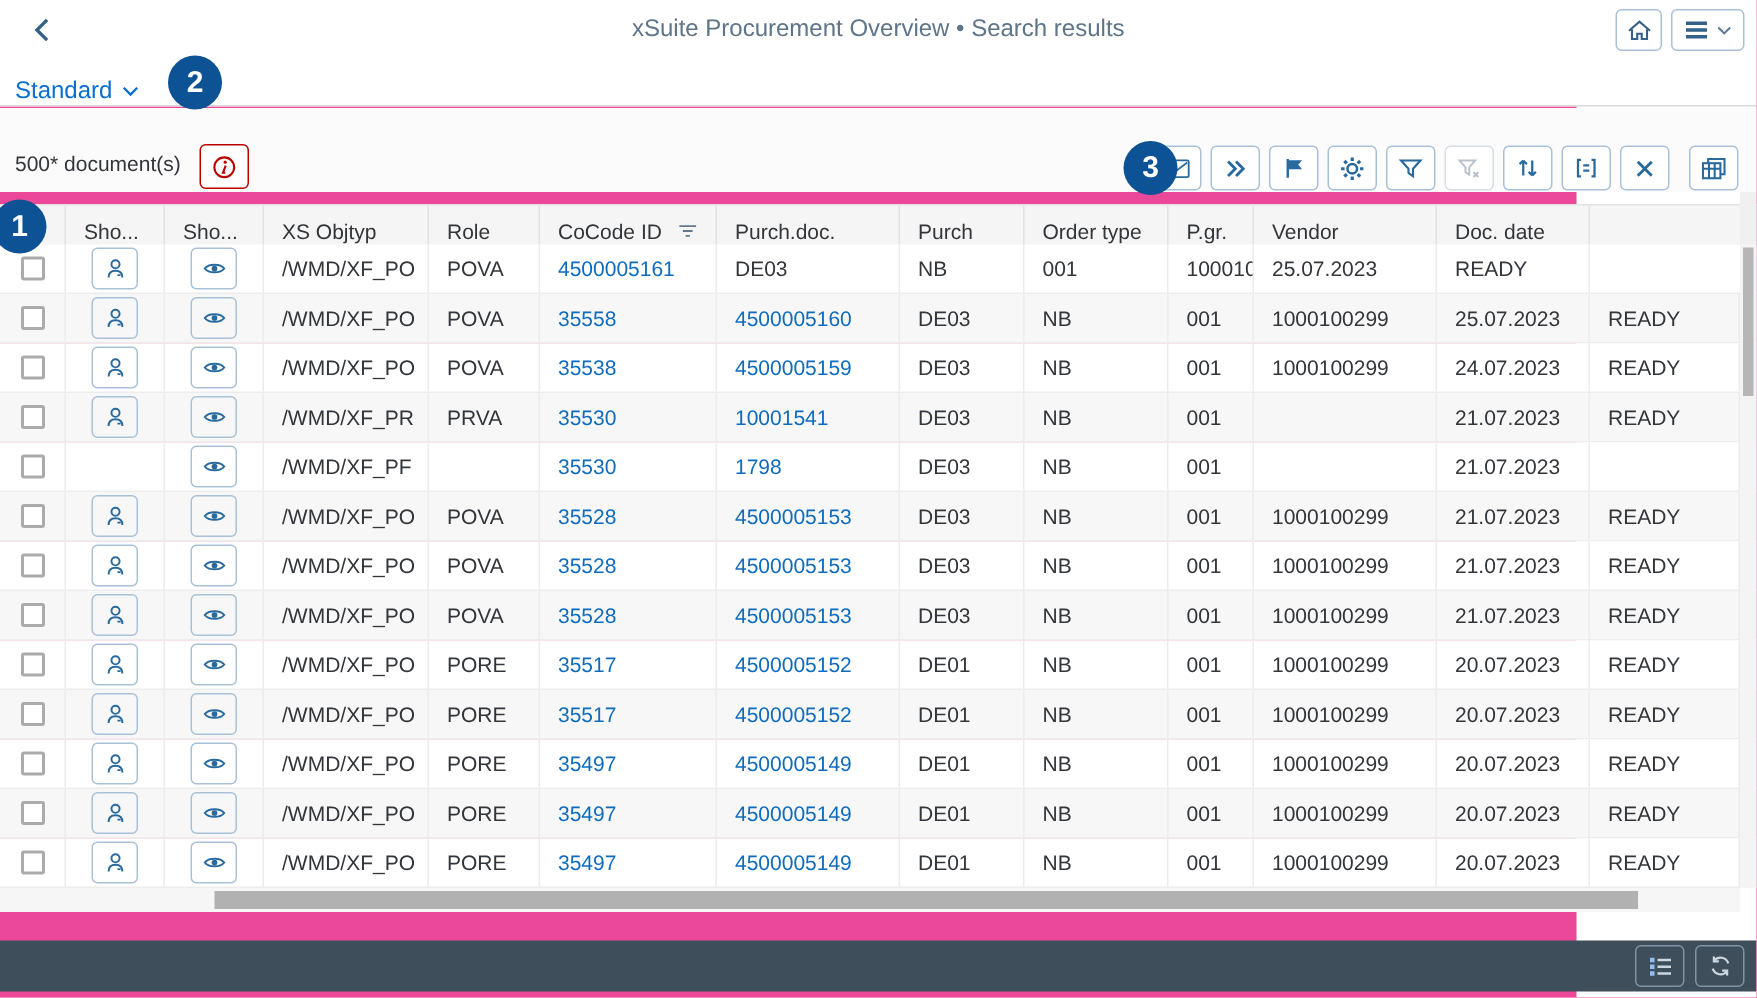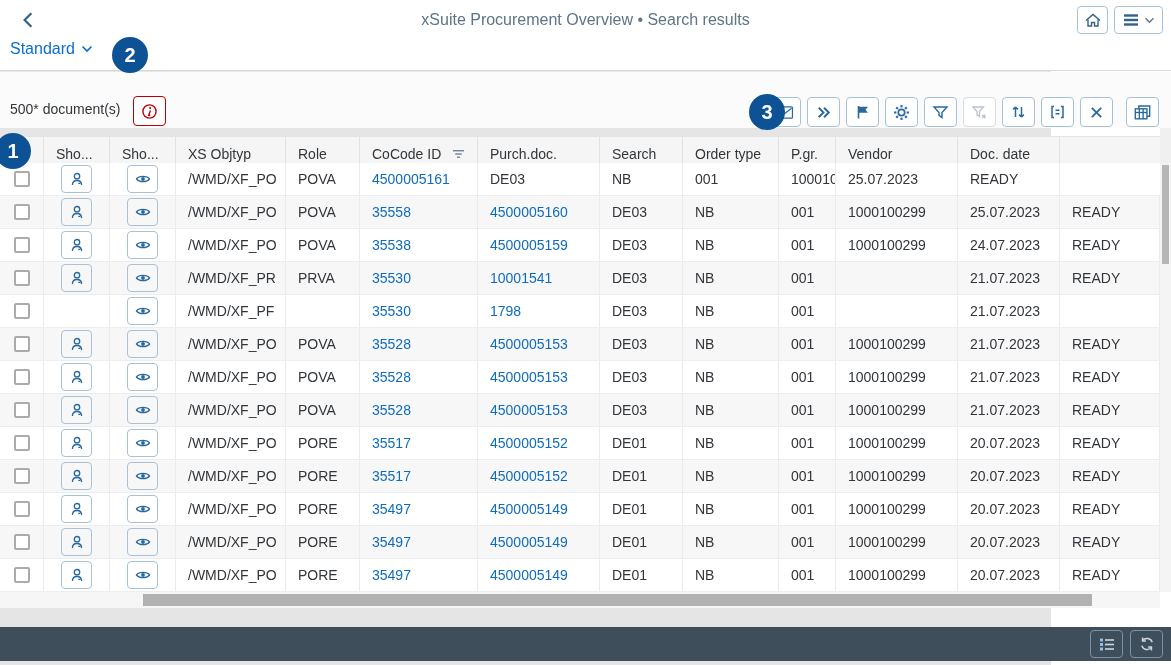--- a/index.html
+++ b/index.html
@@ -2,31 +2,31 @@
 <html style="--accent: #0a6ed1; --badge: #0d5294; --footer-bar: #3e4e5a; --link: #0f6cbd; --danger: #bb0000;"><head>
 <meta charset="utf-8">
 <style>
   :root{
     --accent:#0a6ed1; --badge:#0d5294; --footer-bar:#3e4e5a; --link:#0f6cbd; --danger:#bb0000;
     --icon:#28699e; --btn-border:#a9c1d8;
   }
   *{box-sizing:border-box;margin:0;padding:0}
   html,body{width:1171px;height:665px;overflow:hidden}
   body{font-family:"Liberation Sans",sans-serif;background:#fff;position:relative;color:#32363a}
-  #app{position:absolute;inset:0;width:1051px;height:665px;background:#e5e5e5}
+  #app{position:absolute;inset:0;width:1051px;height:665px;background:#ec4899}
 
   
   .shell-top{position:absolute;left:0;top:0;width:1171px;height:40px;background:#fff;display:flex;align-items:center}
   .back-btn{margin-left:16px;width:24px;height:24px;border:none;background:transparent;color:#346187;cursor:pointer;display:flex;align-items:center;justify-content:center}
   .shell-title{position:absolute;left:50%;top:50%;transform:translate(-50%,-50%);font-size:16px;color:#5e7488;white-space:nowrap}
   .shell-right{position:absolute;right:8px;top:6px;display:flex;gap:6px}
   .shell-btn{height:28px;border:1px solid var(--btn-border);border-radius:4px;background:#fff;color:#346187;display:flex;align-items:center;justify-content:center;cursor:pointer}
   .home-btn{width:31px}
   .menu-btn{width:49px;gap:4px}
-  .shell-variant{position:absolute;left:0;top:40px;width:1171px;height:31px;background:#fff;border-bottom:1px solid #d9d9d9;display:flex;align-items:flex-start}
+  .shell-variant{position:absolute;left:0;top:40px;width:1171px;height:31px;background:#fff;border-bottom:1px solid #d9d9d9;display:flex;align-items:flex-end}
   .variant-link{margin-left:10px;display:flex;align-items:center;gap:6px;color:var(--accent);font-size:16px;cursor:pointer;background:none;border:none;font-family:inherit}
 
   
   .toolbar{position:absolute;left:0;top:72px;width:1171px;height:56px;background:#fbfbfb;display:flex;align-items:flex-end;justify-content:space-between;padding:0 12px 1px 10px}
   .toolbar-left{display:flex;align-items:center;gap:12px;margin-bottom:1px}
   .count-text{font-size:14px;color:#32363a;padding-bottom:4px}
   .tb-btn{width:33px;height:30px;border:1px solid var(--btn-border);border-radius:4px;background:#fff;color:var(--icon);display:flex;align-items:center;justify-content:center;cursor:pointer}
   .tb-btn.danger{border-color:var(--danger);color:var(--danger)}
   .tb-btn.disabled{border-color:#d7dde3;color:#b9c2cb;cursor:default}
   .toolbar-right{display:flex;gap:6px}
@@ -238,21 +238,21 @@
       <span>CoCode ID</span>
       <span class="hdr-filter-icon">
         <svg width="13" height="10" viewBox="0 0 14 10" stroke="currentColor" stroke-width="1.4">
             <line x1="1" y1="1.5" x2="13" y2="1.5"></line>
             <line x1="3.5" y1="5" x2="10.5" y2="5"></line>
             <line x1="5.5" y1="8.5" x2="8.5" y2="8.5"></line>
           </svg>
       </span>
     </div>
     <div class="hcell">Purch.doc.</div>
-    <div class="hcell">Search</div>
+    <div class="hcell">Purch</div>
     <div class="hcell">Order type</div>
     <div class="hcell">P.gr.</div>
     <div class="hcell">Vendor</div>
     <div class="hcell">Doc. date</div>
     <div class="hcell no-border"></div>
   </div>
 
   <div class="tbody">
       <div class="trow grid-cols">
     <div class="cell c-center">

